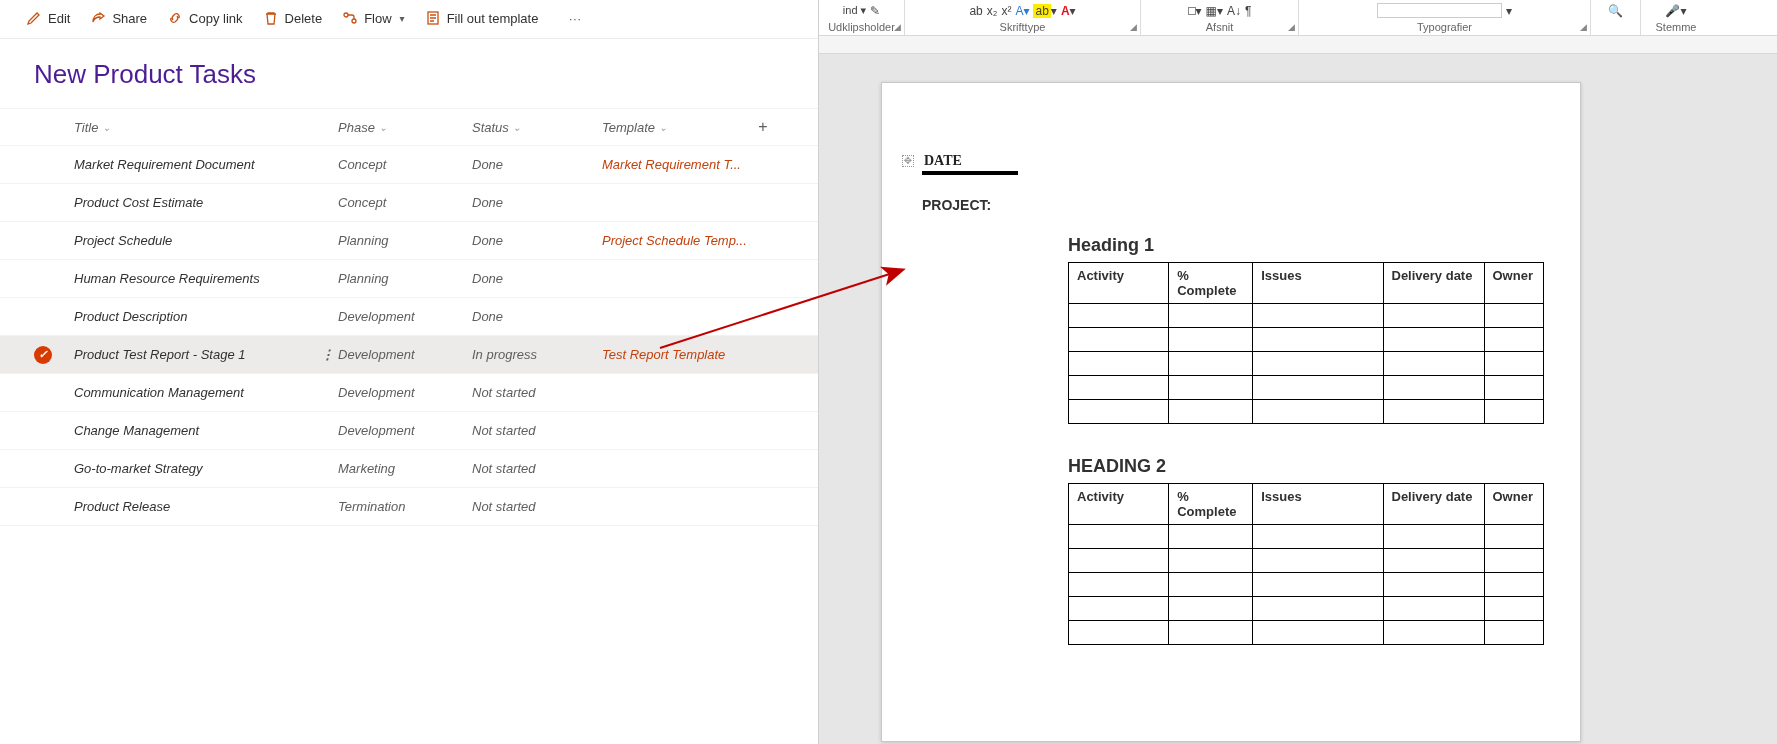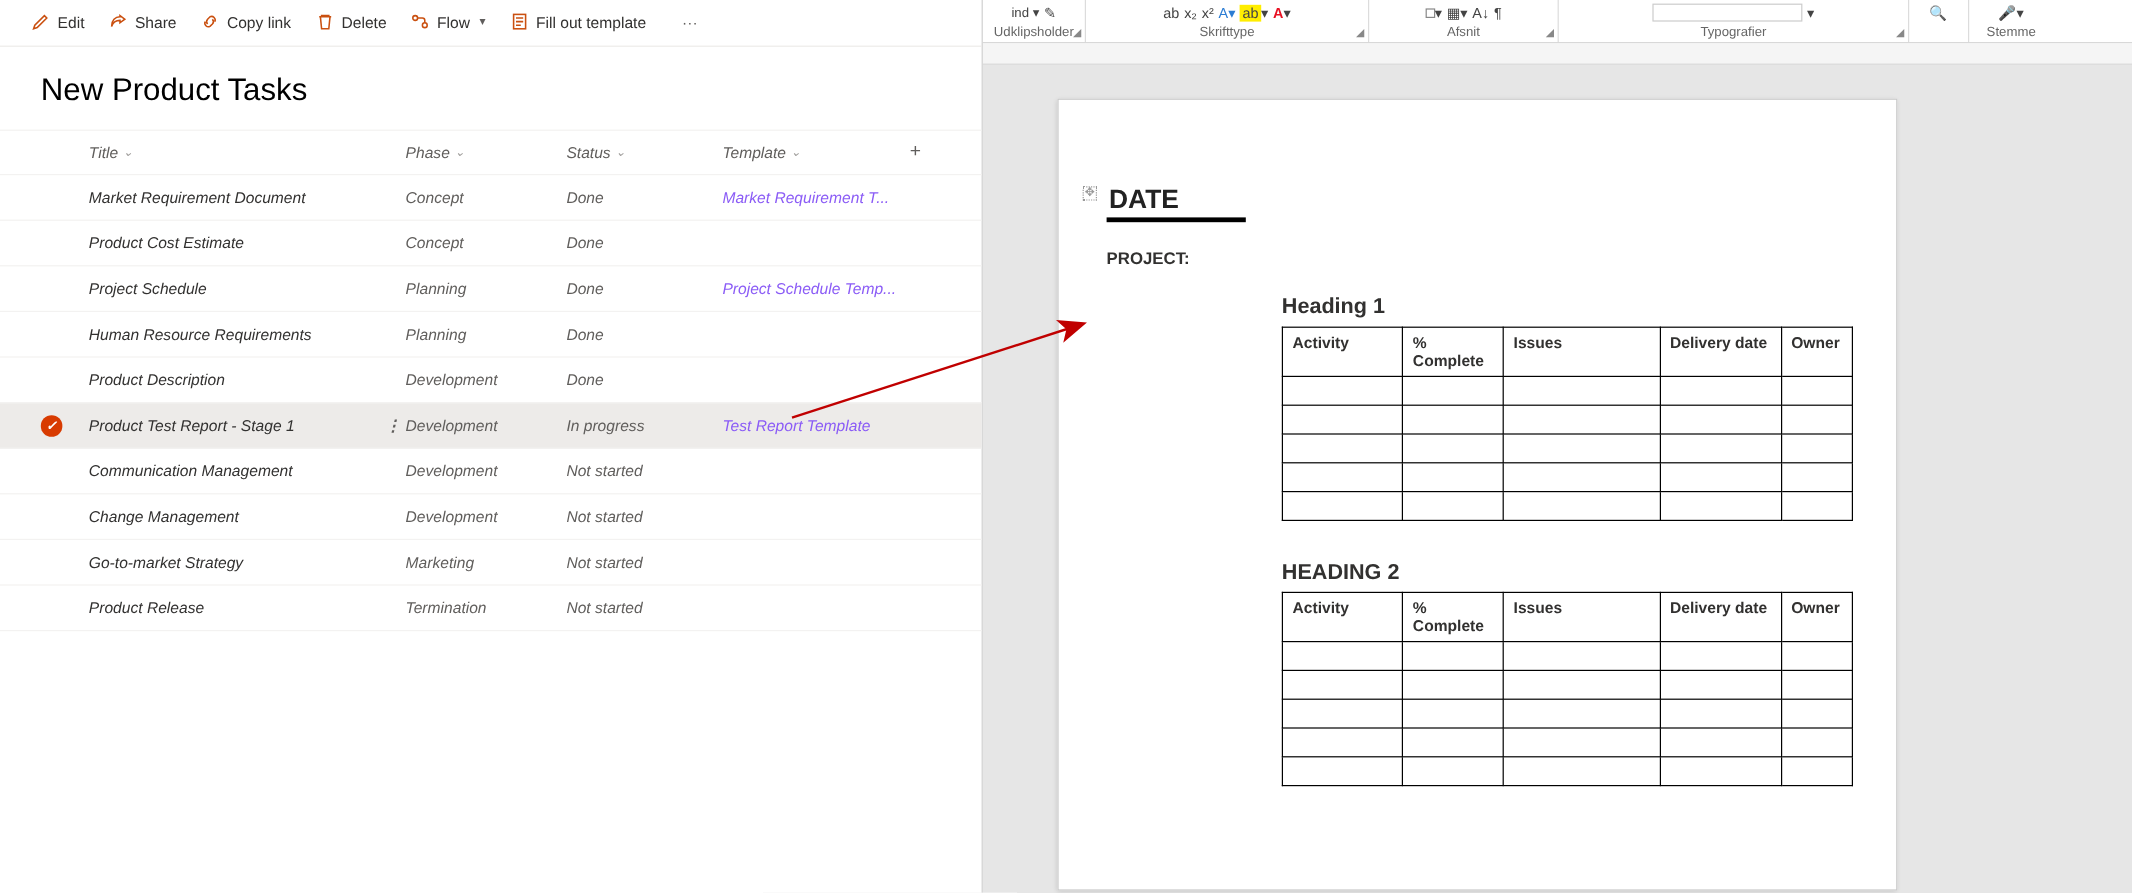--- a/index.html
+++ b/index.html
@@ -37,21 +37,21 @@
     border-radius: 2px;
   }
   .tb-btn svg { width: 16px; height: 16px; }
   .tb-btn .ico { color: #ca5010; font-size: 15px; line-height: 1; display:inline-flex; }
   .tb-sep { width: 6px; }
   .tb-chev { font-size: 10px; color: #605e5c; margin-left: 2px; }
   .title {
     font-size: 26px;
     font-weight: 300;
     padding: 20px 0 18px 34px;
-    color: #000000;
+    color: #4c1d95;
   }
   .grid {
     width: 100%;
   }
   .grid-header, .grid-row {
     display: flex;
     align-items: center;
     padding: 0 12px 0 34px;
     border-bottom: 1px solid #f3f2f1;
     min-height: 38px;
@@ -59,21 +59,21 @@
   }
   .grid-header {
     color: #605e5c;
     font-size: 13px;
     border-top: 1px solid #f3f2f1;
   }
   .col-status-icon { width: 40px; display:flex; align-items:center; justify-content:flex-start; }
   .col-title { width: 264px; padding-right: 8px; }
   .col-phase { width: 134px; color:#605e5c; }
   .col-status { width: 130px; color:#605e5c; }
-  .col-template { width: 150px; color:#8b5cf6; overflow:hidden; text-overflow:ellipsis; white-space:nowrap; }
+  .col-template { width: 150px; color:#c2410c; overflow:hidden; text-overflow:ellipsis; white-space:nowrap; }
   .hdr .col-phase, .hdr .col-status, .hdr .col-template { color:#605e5c; }
   .hdr-cell { display:flex; align-items:center; gap:4px; color:#605e5c; }
   .chev { font-size:10px; color:#a19f9d; }
   .grid-row.selected {
     background: #edebe9;
   }
   .check-circle {
     width: 18px; height: 18px; border-radius: 50%;
     background: #d83b01; color:#fff; display:flex; align-items:center; justify-content:center;
     font-size: 11px; font-weight:bold;
@@ -128,23 +128,23 @@
     padding: 70px 36px 40px 40px;
     position: relative;
   }
   .anchor-marker {
     position:absolute; top: 72px; left: 20px;
     width:12px; height:12px; border:1px dotted #999;
     color:#999; font-size:10px; text-align:center; line-height:10px;
   }
   .doc-head { display:flex; align-items:flex-end; gap: 54px; margin-bottom: 4px; }
   .date-block {
-    font-family: Liberation Sans, sans-serif;
+    font-family: Liberation Serif, serif;
     font-weight: bold;
-    font-size: 22px;
+    font-size: 14px;
     color: #222;
     border-bottom: 4px solid #000;
     padding: 0 56px 2px 2px;
   }
   .title-block {
     flex:1;
     font-family: Arial, sans-serif;
     font-weight: bold;
     font-size: 26px;
     color: #e8581f;

